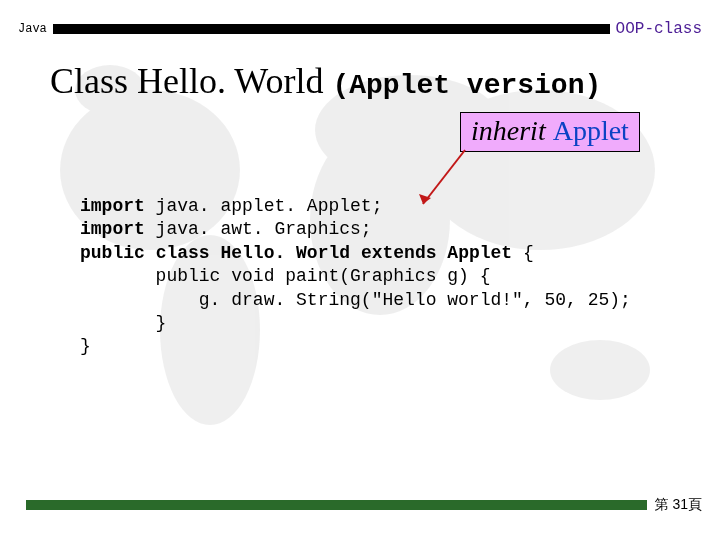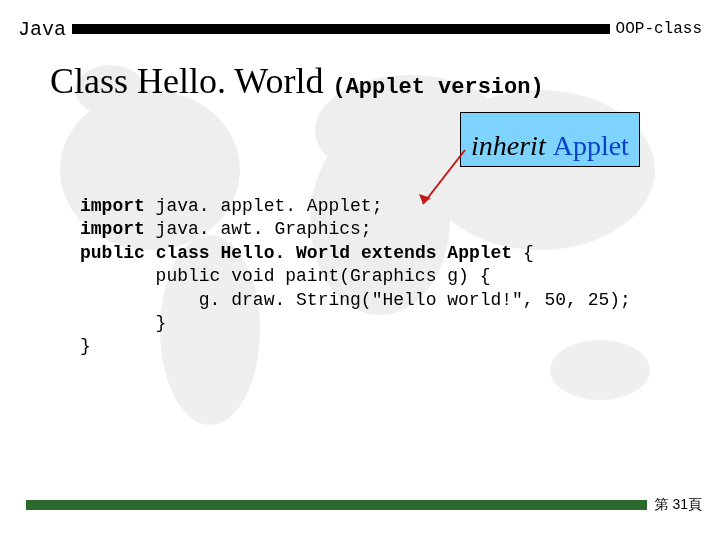--- a/index.html
+++ b/index.html
@@ -19,54 +19,54 @@
 .header {
   position: absolute;
   top: 20px; left: 18px; right: 18px;
   height: 18px;
   display: flex;
   align-items: center;
   z-index: 2;
 }
 .header-left {
   font-family: "Courier New", monospace;
-  font-size: 20px;
+  font-size: 12px;
   color: #000;
 }
 .header-bar {
   flex: 1;
   height: 10px;
   background: #000;
   margin: 0 6px;
 }
 .header-right {
   font-family: "Courier New", monospace;
   font-size: 16px;
-  color: #000000;
+  color: #4c1d95;
 }
 .title {
   position: absolute;
   top: 60px;
   left: 50px;
   font-size: 36px;
   color: #000;
   z-index: 2;
 }
 .title-mono {
   font-family: "Courier New", monospace;
-  font-size: 22px;
+  font-size: 28px;
   font-weight: bold;
 }
 .inherit-box {
   position: absolute;
   top: 112px;
   left: 460px;
   border: 1px solid #000;
-  padding: 17px 10px 4px 10px;
-  background: #7dd3fc;
+  padding: 2px 10px 4px 10px;
+  background: #f0abfc;
   font-size: 28px;
   z-index: 2;
 }
 .italic { font-style: italic; }
 .applet-link { color: #0b42c4; }
 .arrow {
   position: absolute;
   z-index: 2;
 }
 .code {

